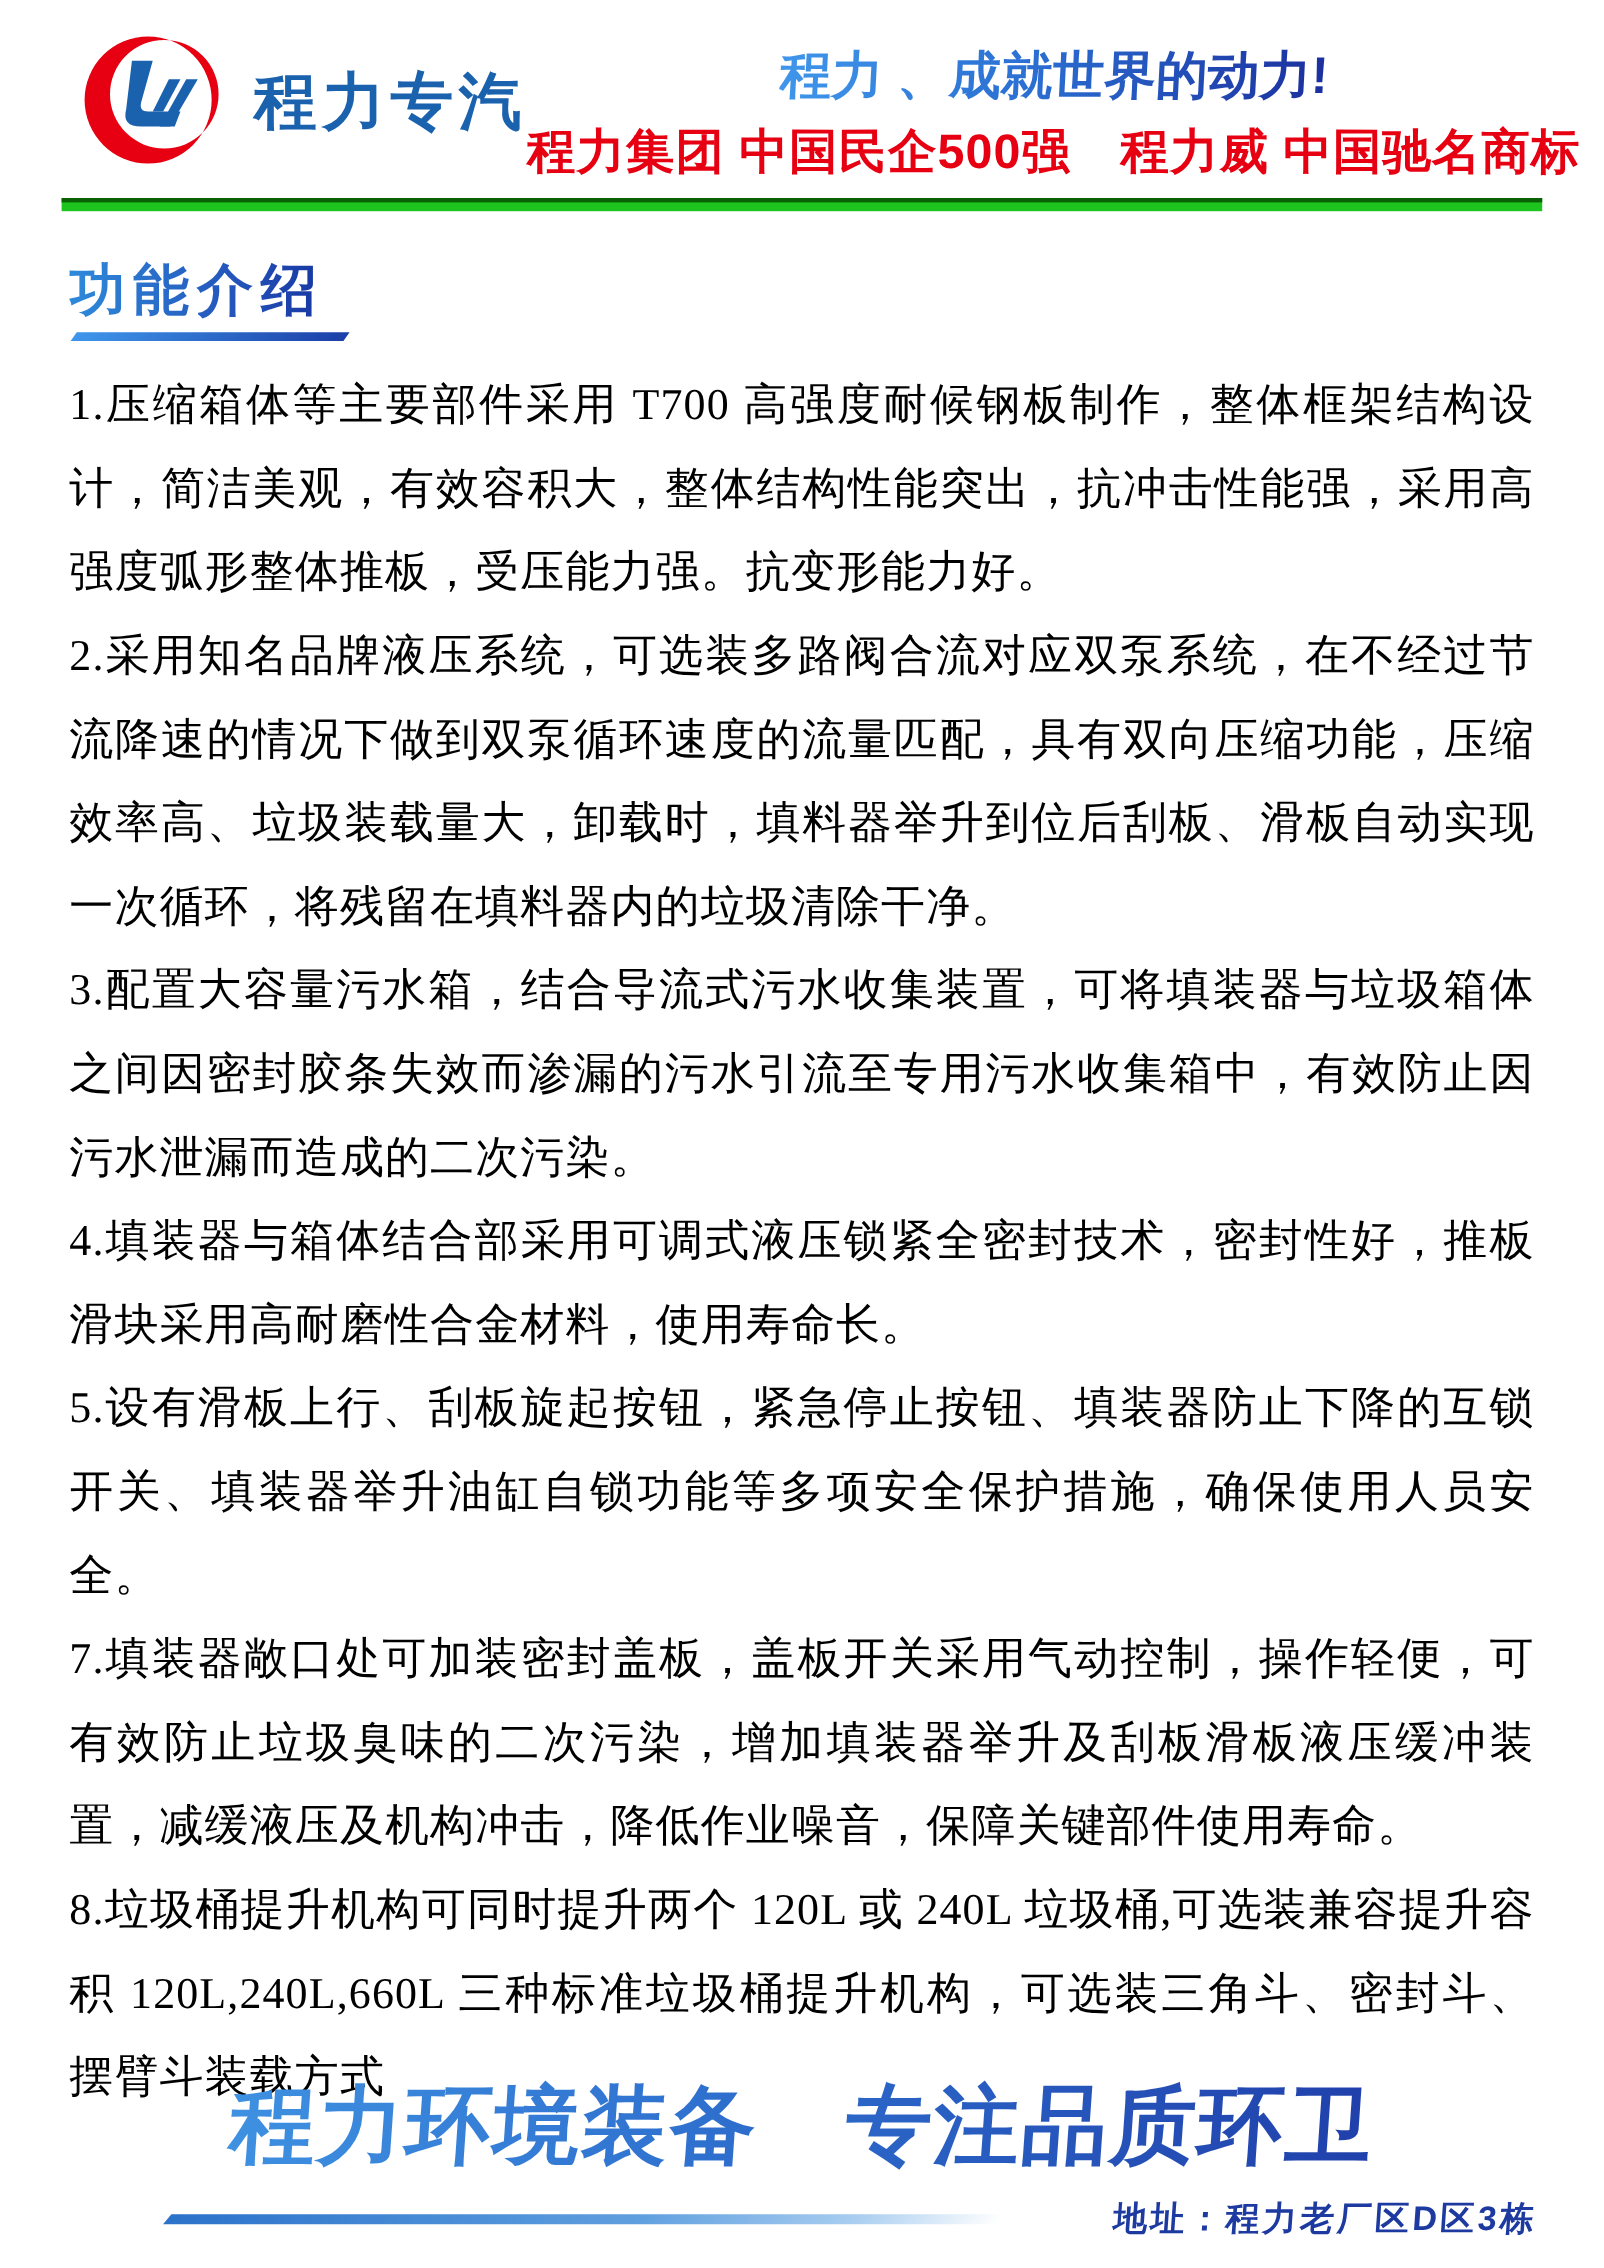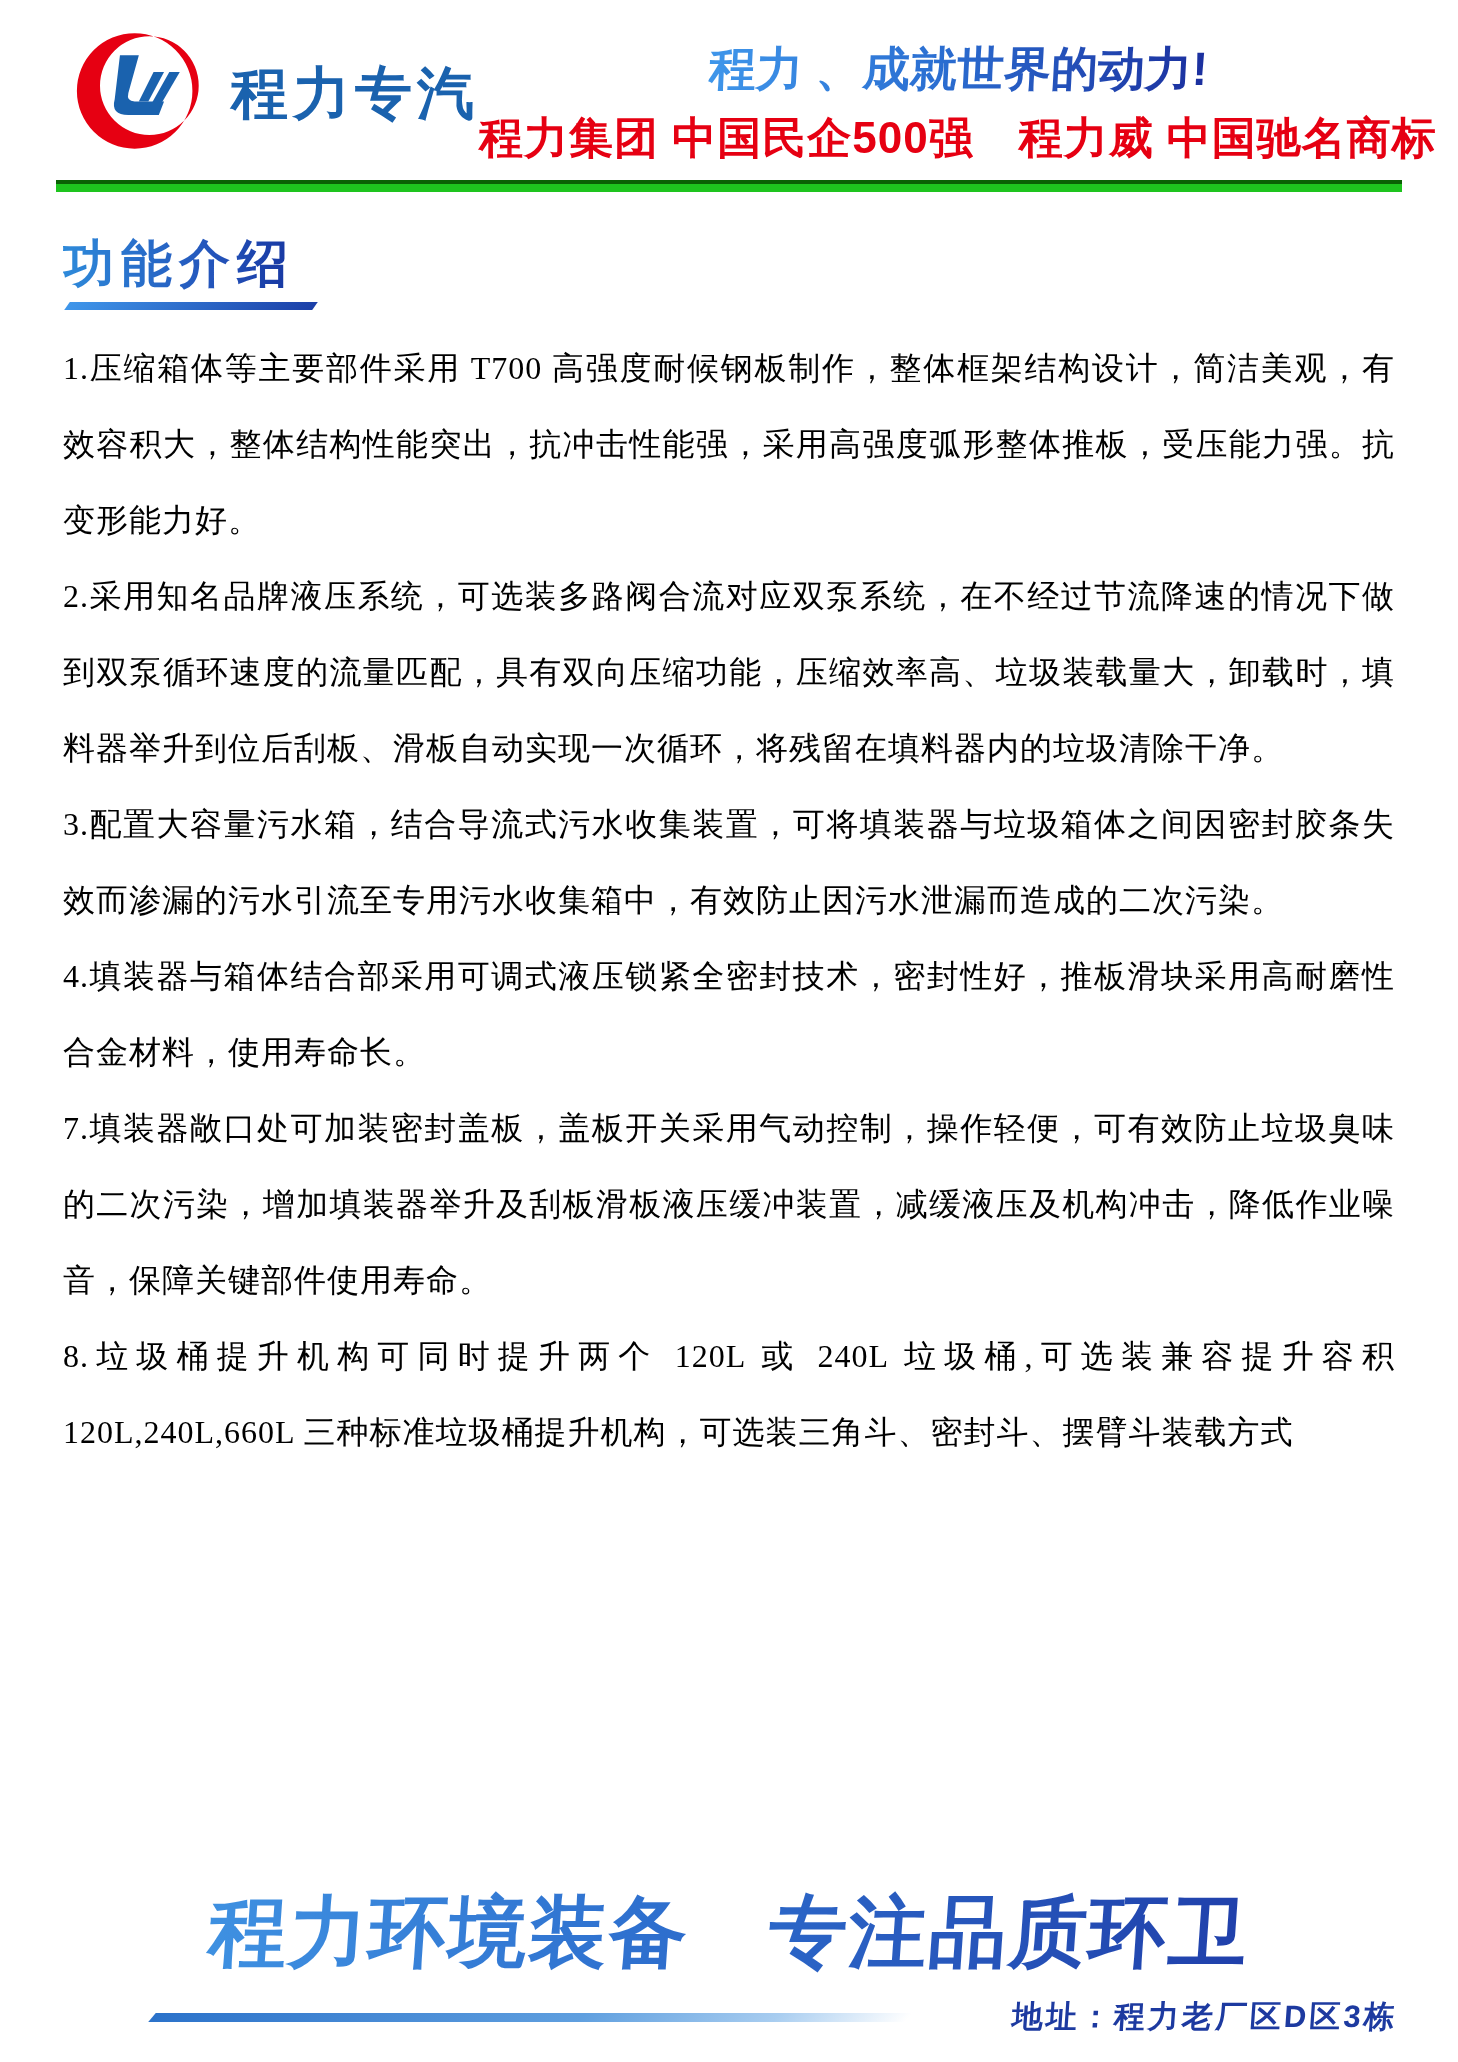--- a/index.html
+++ b/index.html
@@ -51,21 +51,21 @@
   }
   .title-underline {
     width:248px; height:8px; margin-top:3px; margin-left:4px;
     background:linear-gradient(90deg,#3f96ea,#1b3fa8);
     transform:skewX(-35deg);
   }
   
   .features {
     margin:20px 63px 0 63px;
     font-family:"Liberation Serif","DejaVu Serif",serif;
-    font-size:32px; line-height:76px; letter-spacing:1px;
+    font-size:40px; line-height:76px; letter-spacing:1px;
     color:#000000; text-align:justify;
   }
   .features p { margin:0; }
   
   .footer { position:absolute; left:0; right:0; bottom:24px; }
   .footer-slogan {
     text-align:center; white-space:nowrap;
     font-size:78px; font-weight:900; letter-spacing:2px;
     transform:skewX(-4deg);
     background:linear-gradient(90deg,#46a0ea 0%,#2e6fce 45%,#1b2f9e 100%);
@@ -113,20 +113,21 @@
 <div class="page-title-wrap">
   <div class="page-title">功能介绍</div>
   <div class="title-underline"></div>
 </div>
 
 <div class="features">
   <p>1.压缩箱体等主要部件采用 T700 高强度耐候钢板制作，整体框架结构设计，简洁美观，有效容积大，整体结构性能突出，抗冲击性能强，采用高强度弧形整体推板，受压能力强。抗变形能力好。</p>
   <p>2.采用知名品牌液压系统，可选装多路阀合流对应双泵系统，在不经过节流降速的情况下做到双泵循环速度的流量匹配，具有双向压缩功能，压缩效率高、垃圾装载量大，卸载时，填料器举升到位后刮板、滑板自动实现一次循环，将残留在填料器内的垃圾清除干净。</p>
   <p>3.配置大容量污水箱，结合导流式污水收集装置，可将填装器与垃圾箱体之间因密封胶条失效而渗漏的污水引流至专用污水收集箱中，有效防止因污水泄漏而造成的二次污染。</p>
   <p>4.填装器与箱体结合部采用可调式液压锁紧全密封技术，密封性好，推板滑块采用高耐磨性合金材料，使用寿命长。</p>
+  <p>5.设有滑板上行、刮板旋起按钮，紧急停止按钮、填装器防止下降的互锁开关、填装器举升油缸自锁功能等多项安全保护措施，确保使用人员安全。</p>
   <p>7.填装器敞口处可加装密封盖板，盖板开关采用气动控制，操作轻便，可有效防止垃圾臭味的二次污染，增加填装器举升及刮板滑板液压缓冲装置，减缓液压及机构冲击，降低作业噪音，保障关键部件使用寿命。</p>
   <p>8.垃圾桶提升机构可同时提升两个 120L 或 240L 垃圾桶,可选装兼容提升容积 120L,240L,660L 三种标准垃圾桶提升机构，可选装三角斗、密封斗、摆臂斗装载方式</p>
 </div>
 
 <div class="footer">
   <div class="footer-slogan">程力环境装备　专注品质环卫</div>
   <div class="footer-row">
     <div class="footer-stripe"></div>
     <div class="footer-address">地址：程力老厂区D区3栋</div>
   </div>

